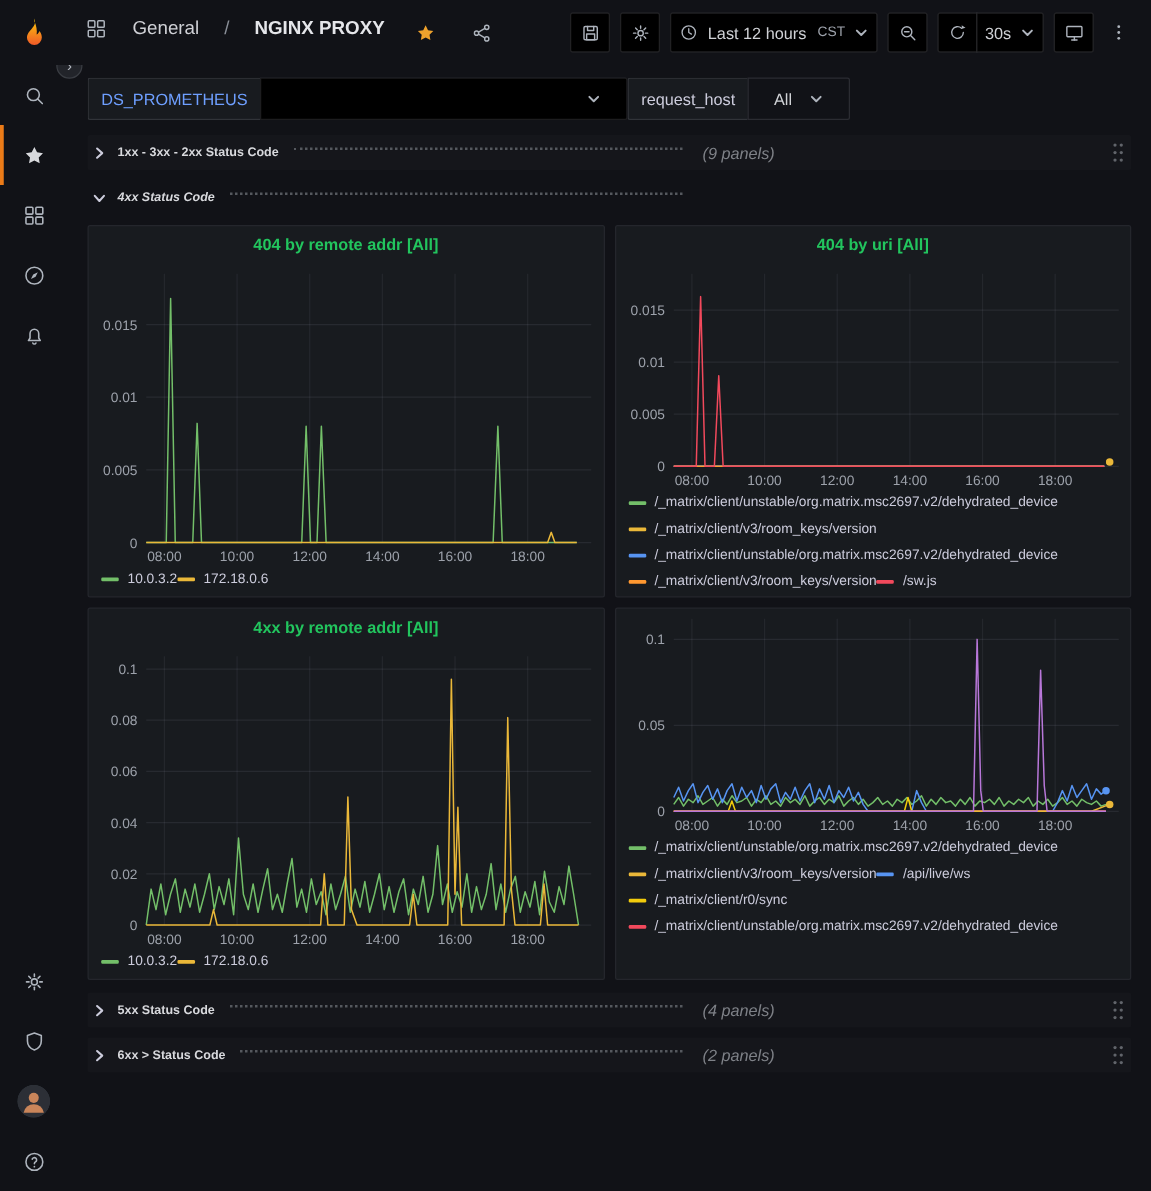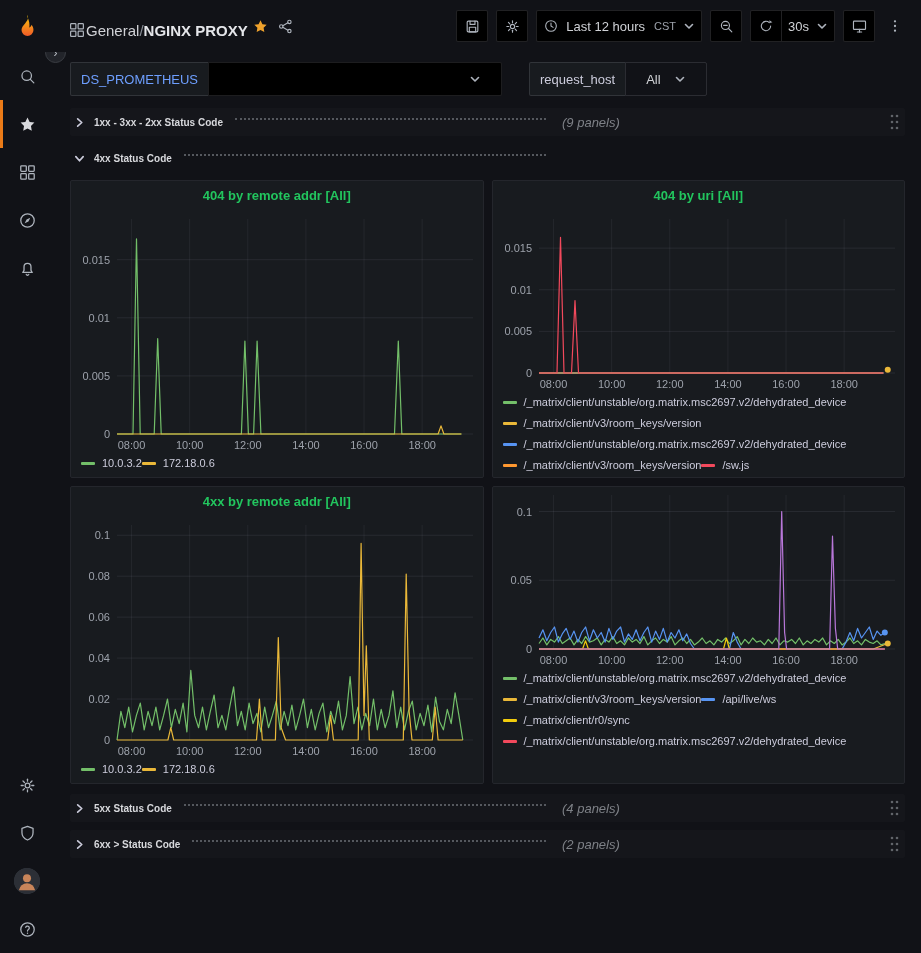--- a/index.html
+++ b/index.html
@@ -9,21 +9,21 @@
     font-family:"Liberation Sans",sans-serif;font-size:13px;
   }
   svg{display:block}
   .icon{display:inline-flex;align-items:center;justify-content:center;}
   .icon svg{stroke:#aeb4bd;fill:none;stroke-width:1.6;stroke-linecap:round;stroke-linejoin:round;}
   .icon.filled svg{stroke:none;}
 
   
   .topbar{position:absolute;left:0;top:0;right:0;height:52px;display:flex;align-items:center;z-index:5;background:#111217;}
   .logo-cell{width:54px;display:flex;justify-content:center;}
-  .crumb{display:flex;align-items:flex-end;gap:0;margin-left:14px;}
+  .crumb{display:flex;align-items:flex-start;gap:20px;margin-left:14px;}
   .crumb .sec{color:#d0d1d6;font-size:15px;}
   .crumb .sep{color:#8a8f98;font-size:15px;}
   .crumb .dash{color:#e5e6ea;font-size:15px;font-weight:700;}
   .iconbtn{background:none;border:none;padding:4px;cursor:pointer;display:inline-flex;align-items:center;border-radius:2px;}
   .sqbtn{height:32px;min-width:32px;display:inline-flex;align-items:center;justify-content:center;gap:7px;
     background:#000000;border:1px solid rgba(204,204,220,0.16);border-radius:2px;color:#d0d2d6;cursor:pointer;padding:0 6px;font-family:inherit;font-size:13px;}
   .tb-right{margin-left:auto;display:flex;align-items:center;gap:8px;padding-right:14px;}
   .tz{font-size:11px;color:#9da2ab;margin-left:2px;}
   .joined{display:flex;}
   .joined .sqbtn+.sqbtn{margin-left:-1px;border-top-left-radius:0;border-bottom-left-radius:0;}
@@ -35,21 +35,21 @@
   .side-item{height:48px;display:flex;align-items:center;justify-content:center;cursor:pointer;position:relative;}
   .side-item.active{box-shadow:inset 3px 0 0 #eb7b18;}
   .side-spacer{flex:1;}
   .expand-toggle{position:absolute;left:45px;top:-10px;width:19px;height:19px;border-radius:50%;
     background:#22242a;border:1px solid #3a3d43;color:#b6bac2;display:flex;align-items:center;justify-content:center;
     font-size:12px;cursor:pointer;z-index:9;}
   .avatar{width:26px;height:26px;border-radius:50%;overflow:hidden;background:#343a42;}
 
   
   .main{position:absolute;left:54px;top:52px;right:0;bottom:0;overflow:hidden;}
-  .varbar{display:flex;align-items:flex-end;padding:10px 16px 10px 16px;gap:27px;}
+  .varbar{display:flex;align-items:flex-end;padding:10px 16px 10px 16px;gap:0;}
   .vargroup{display:flex;}
   .varlabel{height:32px;display:flex;align-items:center;padding:0 10px;background:#181b1f;
     border:1px solid rgba(204,204,220,0.14);border-right:none;border-radius:2px 0 0 2px;font-size:13px;}
   .varlabel.blue{color:#6e9fff;}
   .varvalue{height:32px;display:flex;align-items:center;justify-content:space-between;padding:0 20px;
     border:1px solid rgba(204,204,220,0.14);border-radius:0 2px 2px 0;cursor:pointer;min-width:40px;gap:10px;color:#d0d2d6;}
   .varvalue.blackout{background:#000;width:252px;}
   .content{padding:2px 16px 0 16px;}
 
   
@@ -312,21 +312,21 @@
           <circle cx="3" cy="3" r="1.3" fill="#61646a"></circle>
             <circle cx="3" cy="9" r="1.3" fill="#61646a"></circle>
             <circle cx="3" cy="15" r="1.3" fill="#61646a"></circle>
           <circle cx="8" cy="3" r="1.3" fill="#61646a"></circle>
             <circle cx="8" cy="9" r="1.3" fill="#61646a"></circle>
             <circle cx="8" cy="15" r="1.3" fill="#61646a"></circle>
         </svg>
       </span>
     </div>
 
-    <div class="rowhdr" style="margin-top:4px;">
+    <div class="rowhdr" style="margin-top:4px;font-style:italic;">
       <div class="row-left">
         <span class="chev">
           <svg width="11" height="11" viewBox="0 0 12 12">
               <path d="M2 4l4 4.5L10 4"></path>
             </svg>
         </span>
         <span class="rtitle">4xx Status Code</span>
         <span class="leader"></span>
       </div>
     </div>

